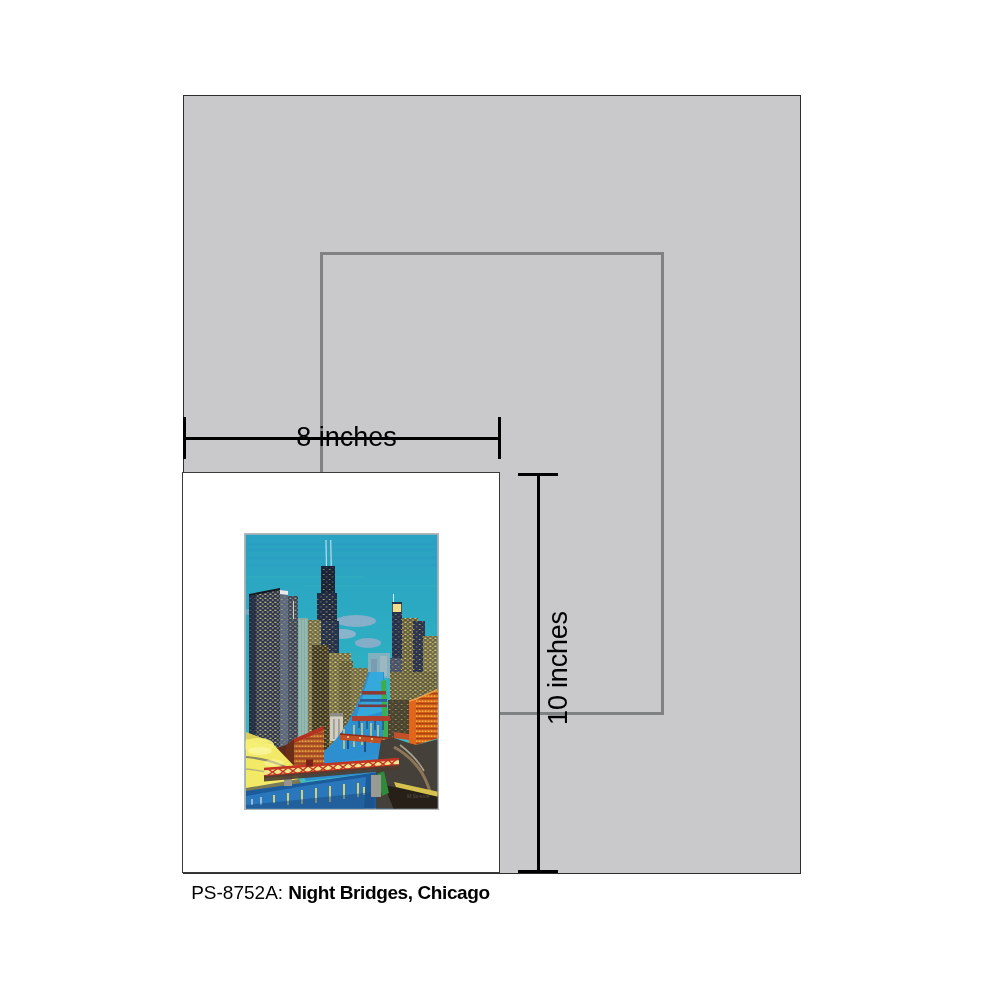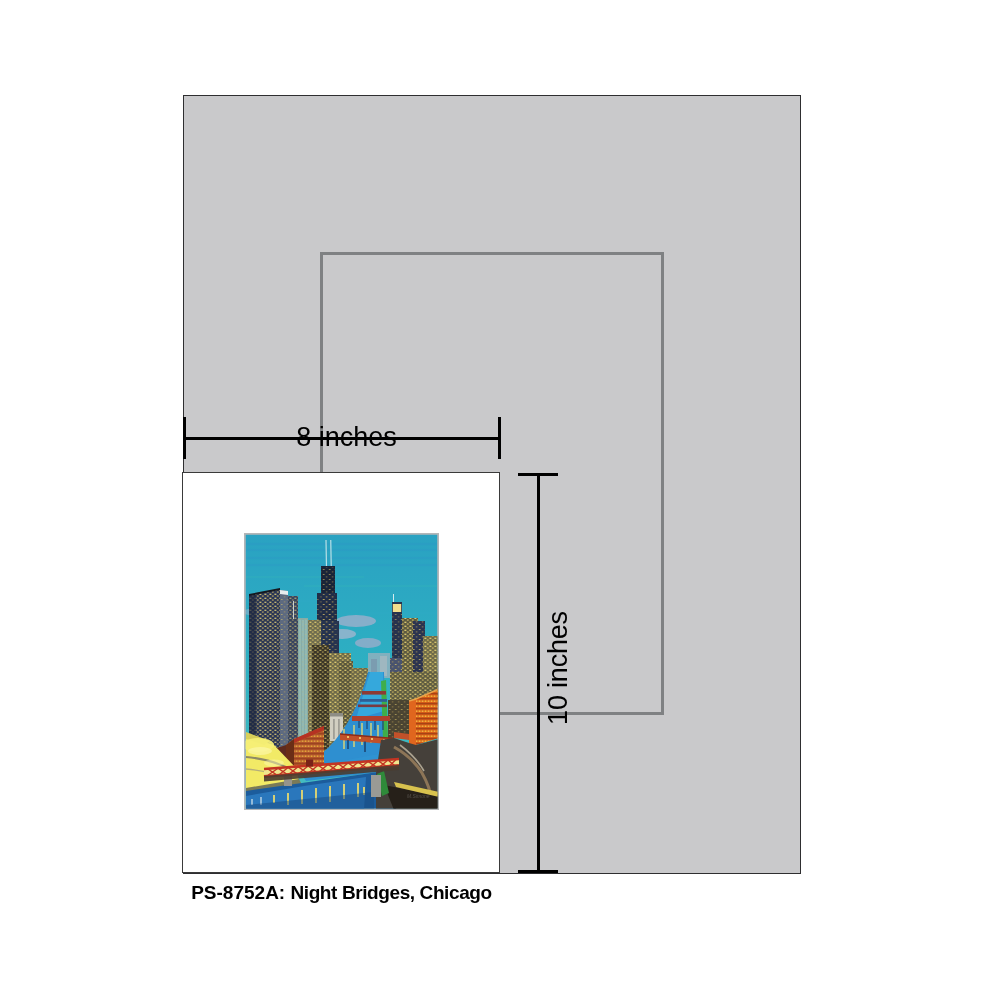--- a/index.html
+++ b/index.html
@@ -246,13 +246,13 @@
 <div class="abs" id="lbl8" style="left:346.5px;top:403px;transform:translateX(-50%);font-size:27px;color:#000;white-space:nowrap;margin-top:19px;">8 inches</div>
 
 <div class="abs" style="left:536.5px;top:474px;width:3px;height:398px;background:#000;"></div>
 
 <div class="abs" style="left:518px;top:473px;width:40px;height:3px;background:#000;"></div>
 
 <div class="abs" style="left:518px;top:869.5px;width:40px;height:3px;background:#000;"></div>
 
 <div class="abs" id="lbl10" style="left:557.5px;top:667.5px;transform:translate(-50%,-50%) rotate(-90deg);font-size:27px;letter-spacing:-0.2px;color:#000;white-space:nowrap;">10 inches</div>
 
-<div class="abs" id="caption" style="left:191.2px;top:882.3px;font-size:19px;color:#000;white-space:nowrap;font-weight:bold;">PS-8752A:&nbsp;<b style="letter-spacing:-0.4px;">Night Bridges, Chicago</b></div>
+<div class="abs" id="caption" style="left:191.2px;top:882.3px;font-size:19px;color:#000;white-space:nowrap;">PS-8752A:&nbsp;<b style="letter-spacing:-0.4px;">Night Bridges, Chicago</b></div>
 
 </body></html>

